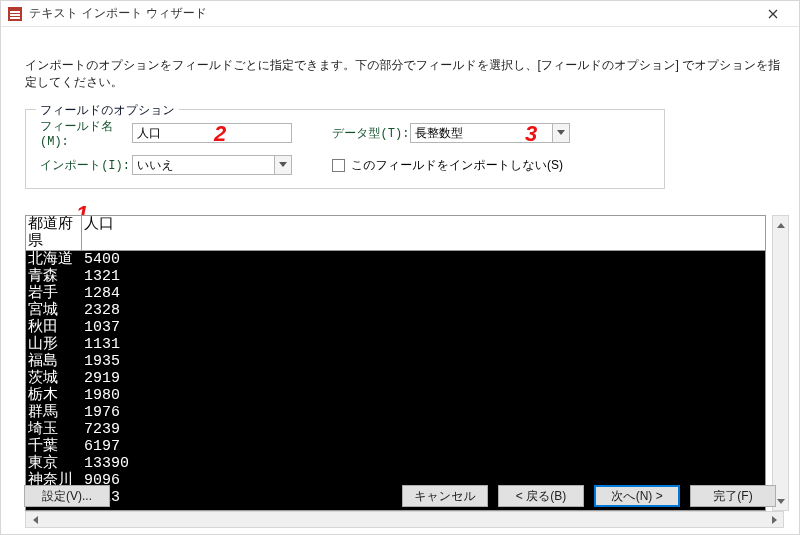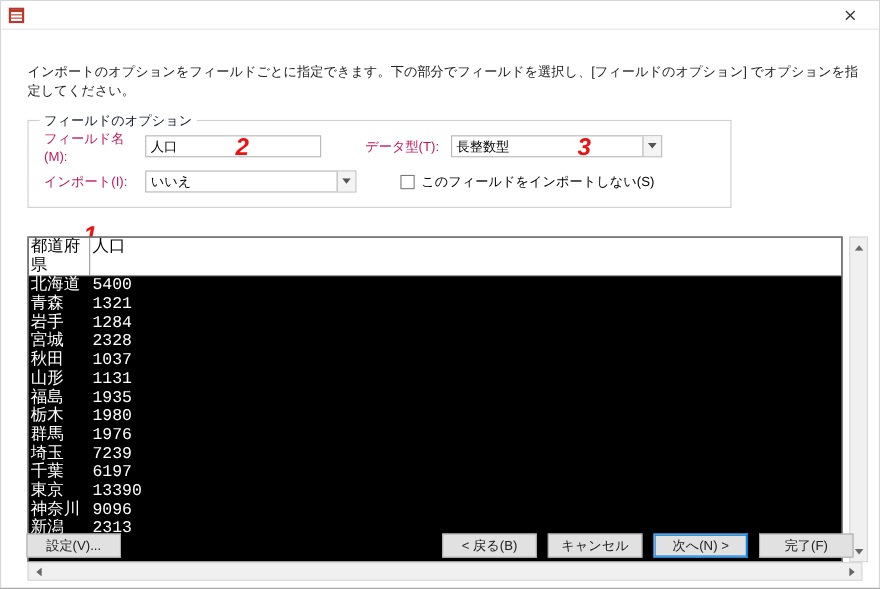--- a/index.html
+++ b/index.html
@@ -55,30 +55,30 @@
     width: 640px;
   }
   .legend {
     position:absolute;
     top:-8px; left:10px;
     background:#fff; padding:0 4px;
     color:#0f172a;
   }
   .row { display:flex; align-items:center; height:26px; }
   .row + .row { margin-top:6px; }
-  .lbl { width:92px; color:#be185d; }
+  .lbl { width:92px; color:#14532d;font-family:Liberation Mono, monospace; }
   .input {
     width:160px; height:20px;
     border:1px solid #b5b5b5;
     background:#fff;
     padding:0 4px;
     display:flex; align-items:center;
   }
   .combo {
-    width:192px; height:20px;
+    width:160px; height:20px;
     border:1px solid #b5b5b5;
     background:#fff;
     display:flex; align-items:center;
     position:relative;
     padding-left:4px;
   }
   .combo .arrow {
     width:17px; height:18px;
     border-left:1px solid #b5b5b5;
     margin-left:auto;
@@ -180,20 +180,21 @@
   <div class="titlebar">
     <span class="title-icon">
       <svg viewBox="0 0 16 16">
           <rect x="1" y="1" width="14" height="14" fill="#b53a2d"></rect>
           <rect x="3" y="3" width="10" height="10" fill="#fff"></rect>
           <rect x="3" y="3" width="10" height="2" fill="#b53a2d"></rect>
           <rect x="3" y="7" width="10" height="1" fill="#b53a2d"></rect>
           <rect x="3" y="10" width="10" height="1" fill="#b53a2d"></rect>
         </svg>
     </span>
+    <span class="title-text">テキスト インポート ウィザード</span>
     <span class="title-spacer"></span>
     <div class="close-btn">
       <svg viewBox="0 0 10 10">
           <path d="M1 1 L9 9 M9 1 L1 9" stroke="#333" stroke-width="1.2"></path>
         </svg>
     </div>
   </div>
 
   <div class="dialog-body">
 
@@ -268,20 +269,24 @@
           </div>
           <div class="prow">
             <div class="c1">山形</div>
             <div class="c2">1131</div>
           </div>
           <div class="prow">
             <div class="c1">福島</div>
             <div class="c2">1935</div>
           </div>
           <div class="prow">
+            <div class="c1">茨城</div>
+            <div class="c2">2919</div>
+          </div>
+          <div class="prow">
             <div class="c1">栃木</div>
             <div class="c2">1980</div>
           </div>
           <div class="prow">
             <div class="c1">群馬</div>
             <div class="c2">1976</div>
           </div>
           <div class="prow">
             <div class="c1">埼玉</div>
             <div class="c2">7239</div>
@@ -329,18 +334,18 @@
             </svg>
           </div>
       </div>
     </div>
 
   </div>
 
   <div class="btnrow">
     <div class="btn">設定(V)...</div>
     <div class="spacer"></div>
+    <div class="btn">キャンセル</div>
     <div class="btn">&lt; 戻る(B)</div>
-    <div class="btn">キャンセル</div>
     <div class="btn default">次へ(N) &gt;</div>
     <div class="btn">完了(F)</div>
   </div>
 </div>
 
 </body></html>

